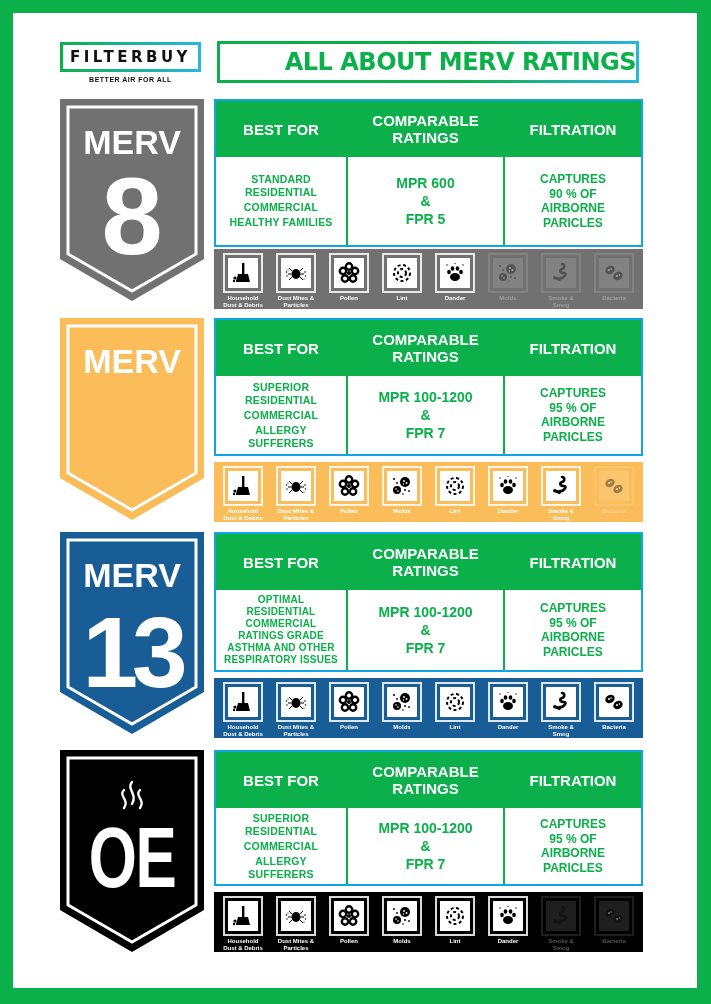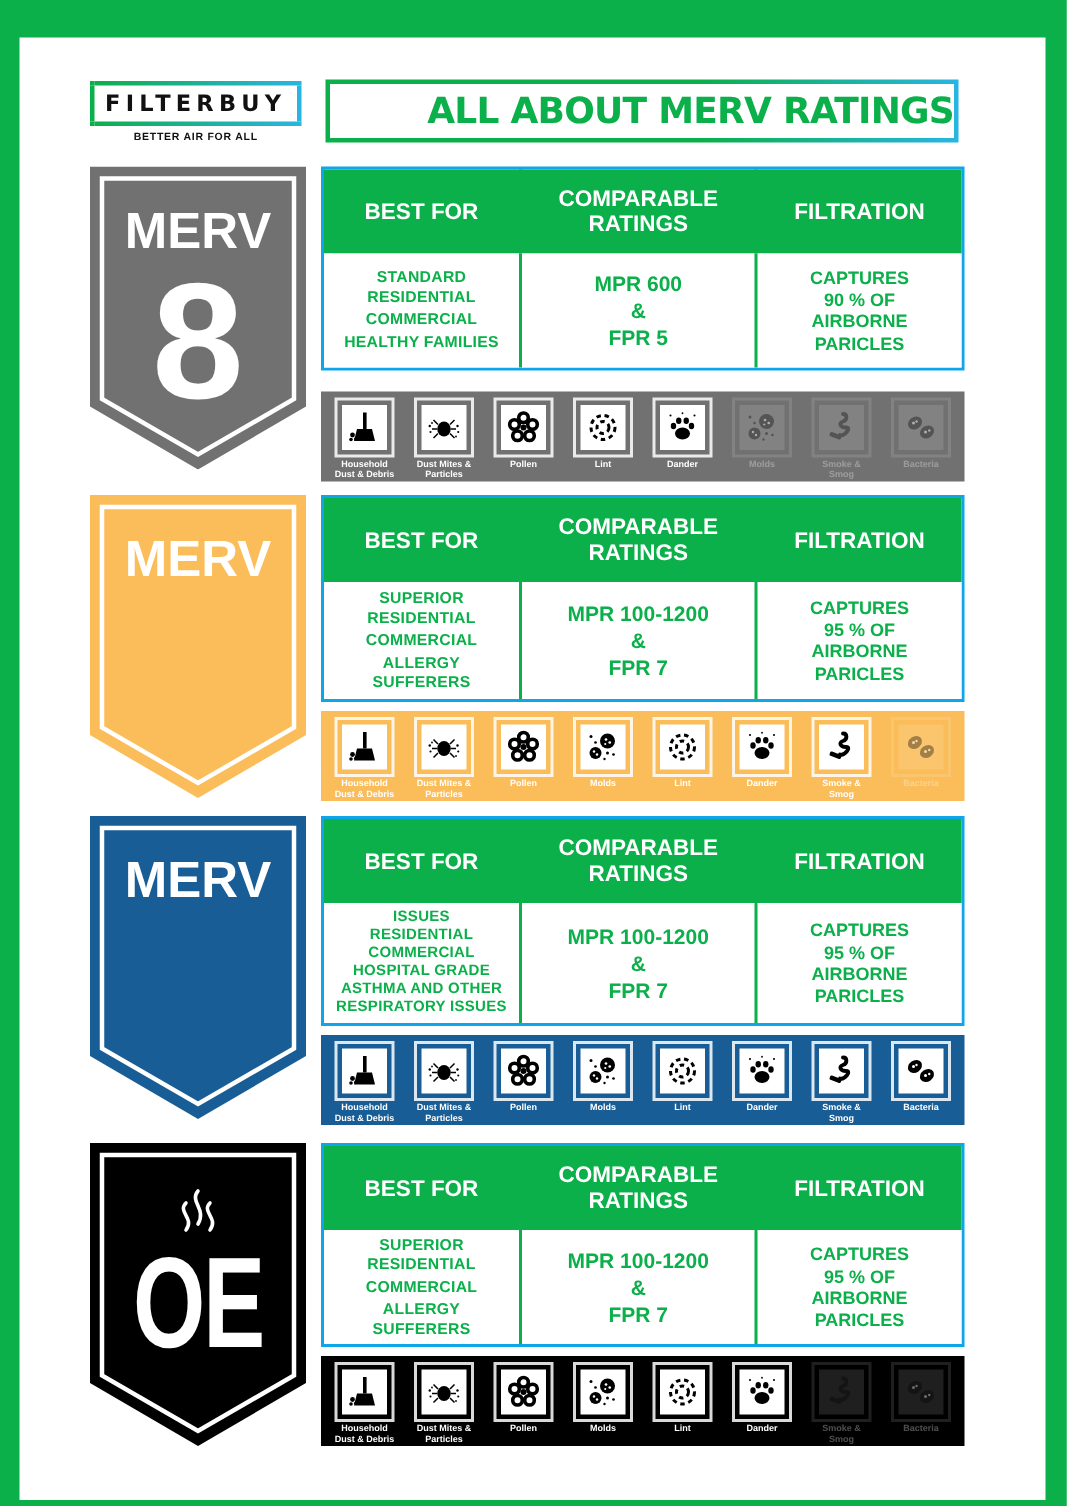--- a/index.html
+++ b/index.html
@@ -1,18 +1,18 @@
 <!DOCTYPE html>
 <html><head>
 <meta charset="utf-8">
 <style>
   * { box-sizing: border-box; margin: 0; padding: 0; }
   html, body { width: 711px; height: 1004px; overflow: hidden; background: #0bb04a; }
   body { font-family: "Liberation Sans", "DejaVu Sans", sans-serif; position: relative; }
-  .page { position: absolute; left: 13px; top: 13px; width: 684px; height: 975px; background: #ffffff; margin-top: 12px; }
+  .page { position: absolute; left: 13px; top: 13px; width: 684px; height: 975px; background: #ffffff; }
 
   
   .logo { position: absolute; left: 47px; top: 29px; width: 141px; height: 30px;
           border: 3px solid; border-image: linear-gradient(90deg, #0bb04a, #28b5e0) 1;
           display: flex; align-items: center; justify-content: center; }
   .logo-text { font-family: "DejaVu Sans", sans-serif; font-weight: 900; font-size: 15px; letter-spacing: 3.5px; color: #111; }
   .logo-sub { position: absolute; left: 47px; top: 63px; width: 141px; text-align: center;
               font-size: 7px; font-weight: 700; letter-spacing: 0.5px; color: #111; }
   .title-box { position: absolute; left: 204px; top: 28px; width: 422px; height: 42px;
                border: 3px solid; border-image: linear-gradient(90deg, #0bb04a 60%, #28b5e0) 1;
@@ -83,21 +83,21 @@
         <div class="th c1">
               <span>BEST FOR</span>
             </div>
         <div class="th c2" style="border-left:2px solid #0bb04a">
           <span><span>COMPARABLE</span><br><span>RATINGS</span></span>
         </div>
         <div class="th c3" style="border-left:2px solid #0bb04a">
               <span>FILTRATION</span>
             </div>
       </div>
-      <div class="tbody" style="height: 76px;">
+      <div class="tbody" style="height: 88px; border-radius: 19px;">
         <div class="td c1 best">
               <div class="best-line">STANDARD</div>
               <div class="best-line">RESIDENTIAL</div>
               <div class="best-line spaced" style="font-weight: 600;">COMMERCIAL</div>
               <div class="best-line spaced">HEALTHY FAMILIES</div>
             </div>
         <div class="td c2 cmp">
               <div class="cmp-line">MPR 600</div>
               <div class="cmp-line">&amp;</div>
               <div class="cmp-line">FPR 5</div>
@@ -436,40 +436,41 @@
         </div>
   </div>
 
   <div class="section" style="top: 519px;">
     <div class="badge" style="top: 0px;">
       <svg width="144" height="202" viewBox="0 0 144 202">
         <path class="shield-fill" d="M0 0 H144 V160 L72 202 L0 160 Z" fill="#185d95"></path>
         <path d="M8 8 H136 V155 L72 192 L8 155 Z" fill="none" stroke="#fff" stroke-width="3"></path>
       </svg>
       <div class="badge-merv">MERV</div>
+      <div class="badge-num" style="top: 70px; font-size: 100px; letter-spacing: -6px;">13</div>
     </div>
 
     <div class="table" style="top: 0px;">
       <div class="thead">
         <div class="th c1">
               <span>BEST FOR</span>
             </div>
         <div class="th c2" style="border-left:2px solid #0bb04a">
           <span><span>COMPARABLE</span><br><span>RATINGS</span></span>
         </div>
         <div class="th c3" style="border-left:2px solid #0bb04a">
               <span>FILTRATION</span>
             </div>
       </div>
       <div class="tbody" style="height: 80px;">
         <div class="td c1 best">
-              <div class="best-line" style="font-size: 10px; line-height: 12px;">ISSUES</div>
+              <div class="best-line" style="font-size: 10px; line-height: 12px;">OPTIMAL</div>
               <div class="best-line" style="font-size: 10px; line-height: 12px;">RESIDENTIAL</div>
               <div class="best-line" style="font-size: 10px; line-height: 12px;">COMMERCIAL</div>
-              <div class="best-line" style="font-size: 10px; line-height: 12px;">HOSPITAL GRADE</div>
+              <div class="best-line" style="font-size: 10px; line-height: 12px;">RATINGS GRADE</div>
               <div class="best-line" style="font-size: 10px; line-height: 12px;">ASTHMA AND OTHER</div>
               <div class="best-line" style="font-size: 10px; line-height: 12px;">RESPIRATORY ISSUES</div>
             </div>
         <div class="td c2 cmp">
               <div class="cmp-line">MPR 100-1200</div>
               <div class="cmp-line">&amp;</div>
               <div class="cmp-line">FPR 7</div>
             </div>
         <div class="td c3 filt">
               <div class="filt-line">CAPTURES</div>

